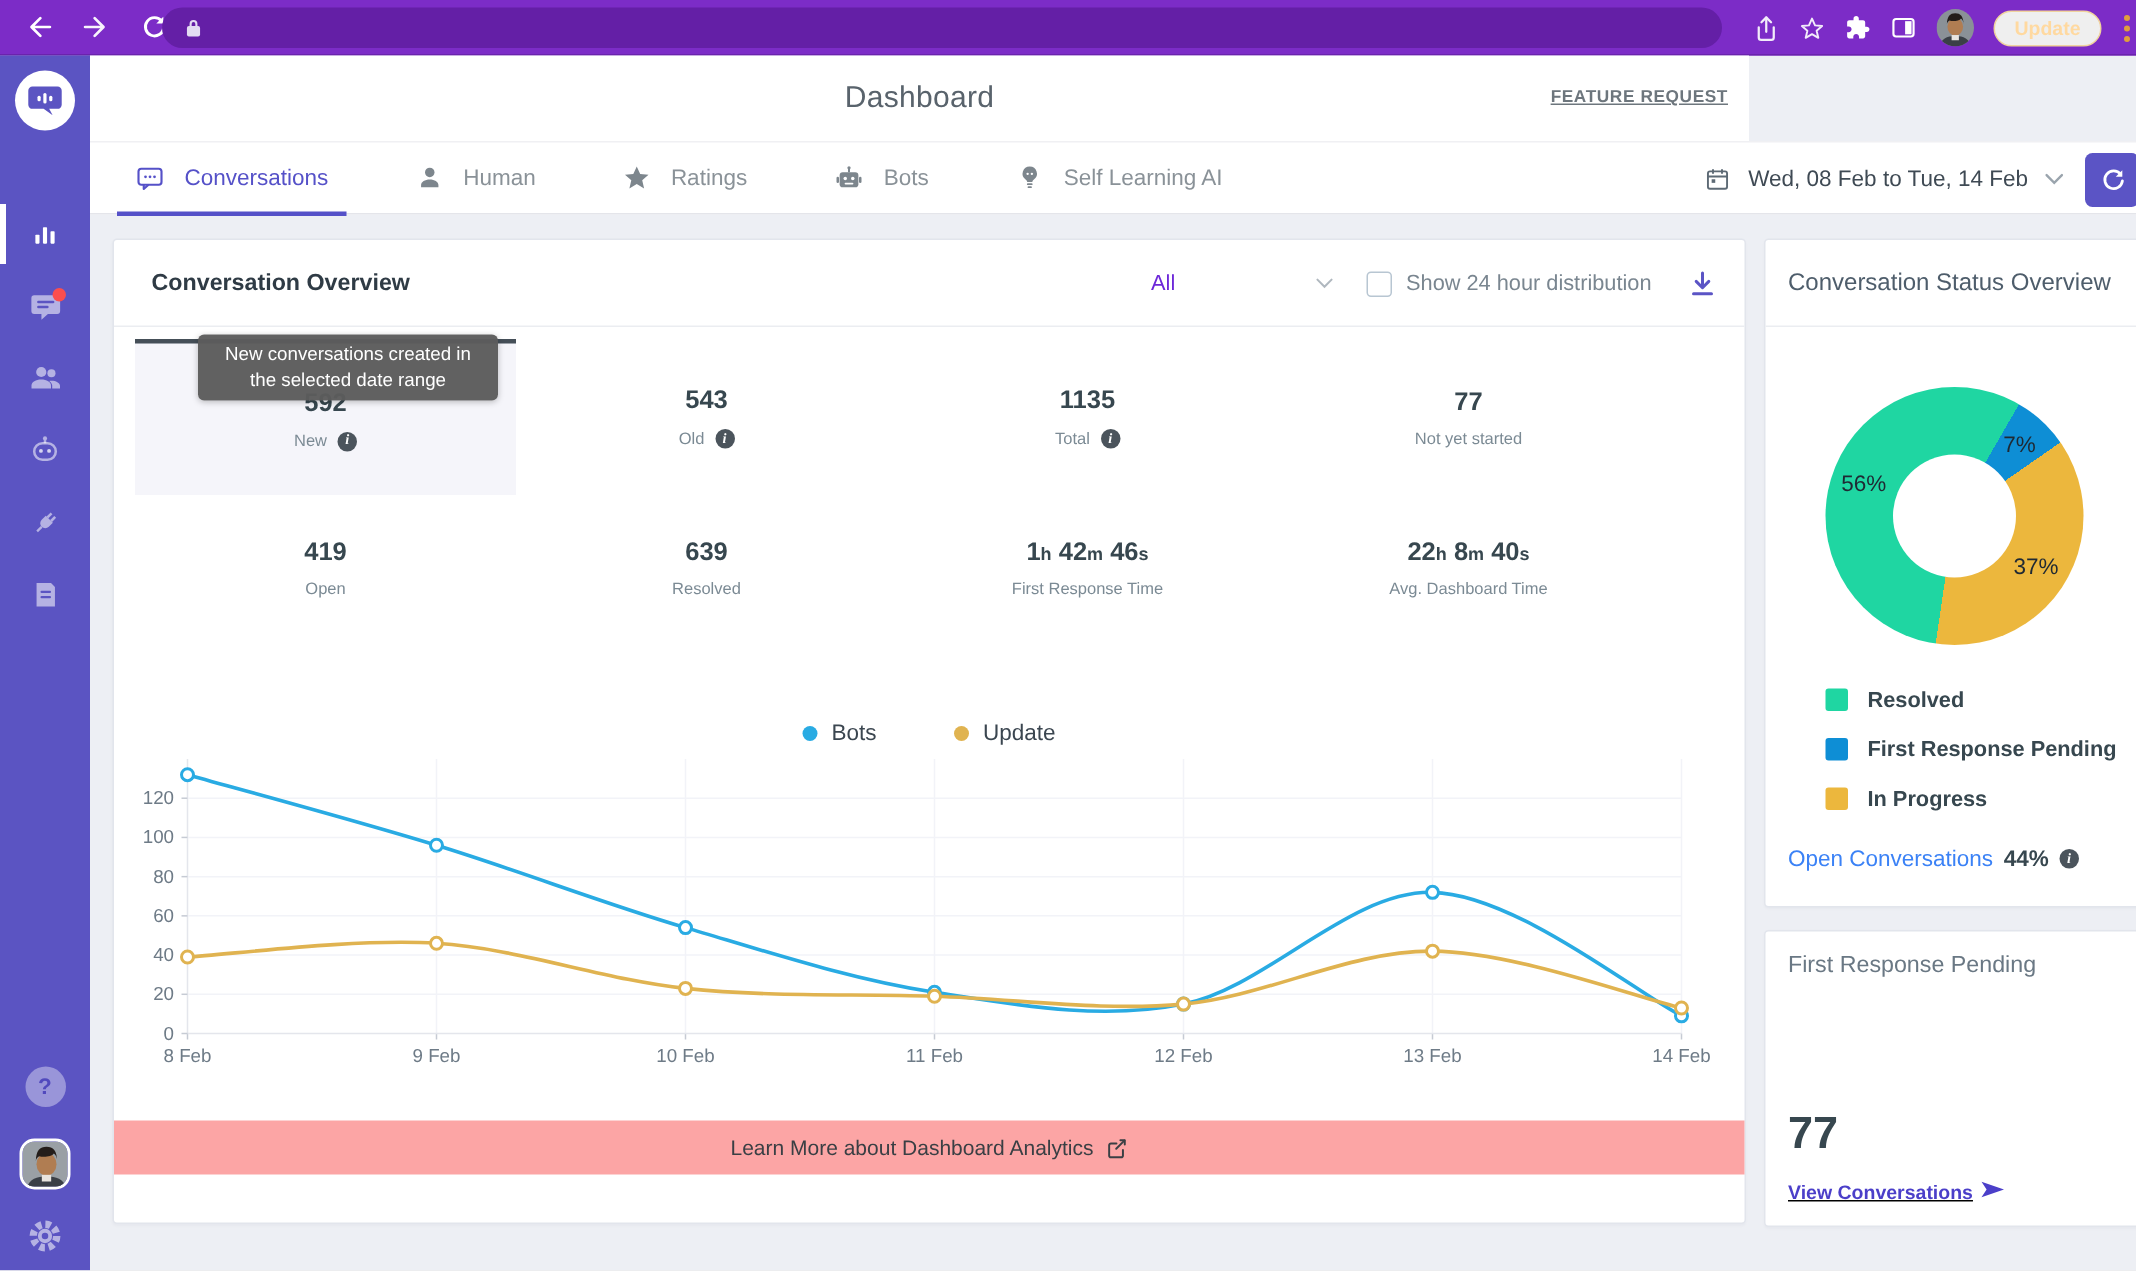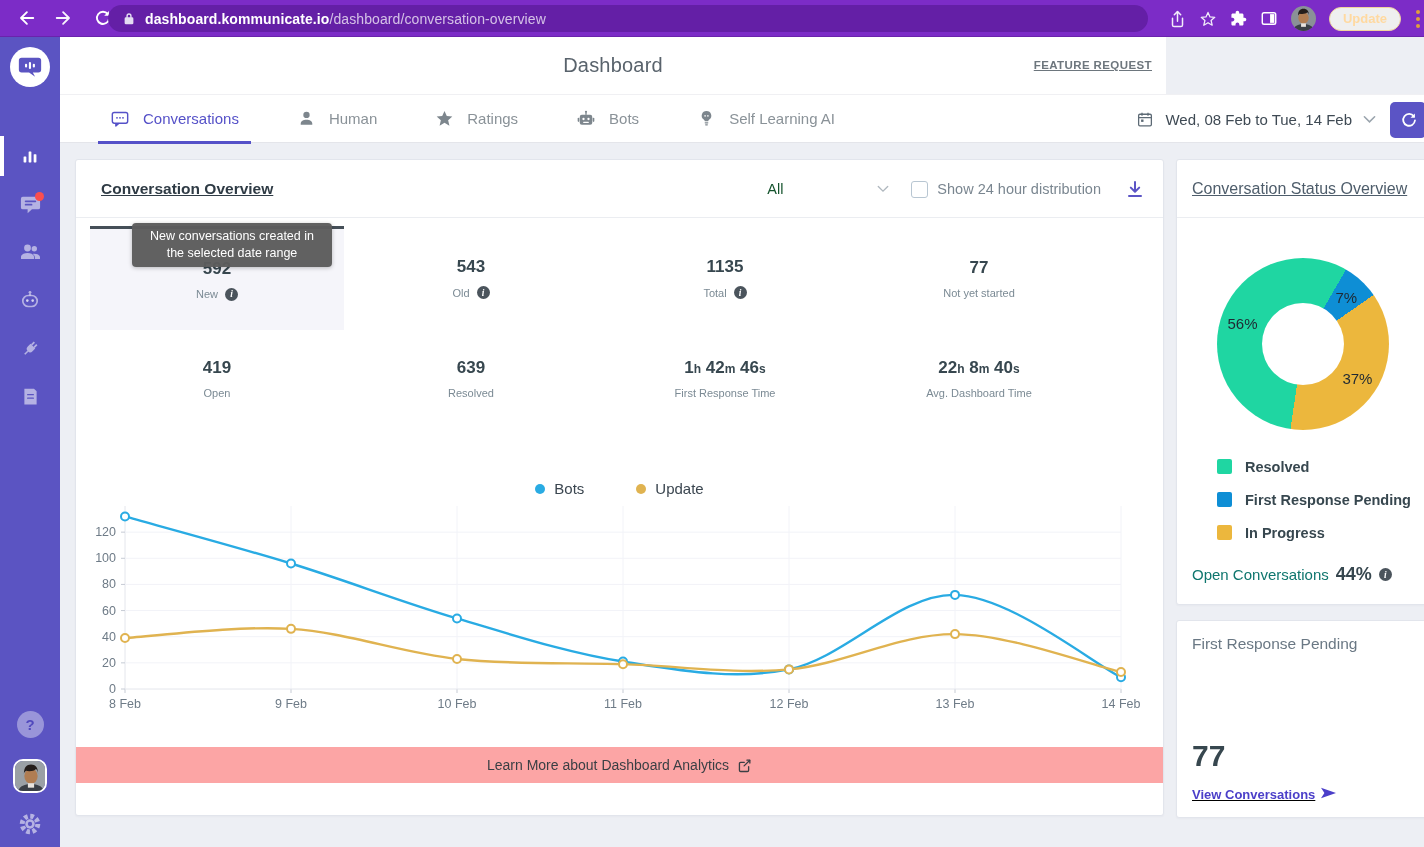--- a/index.html
+++ b/index.html
@@ -42,40 +42,40 @@
   
   .appheader { position:absolute; left:60px; top:37px; width:1106px; height:57px; background:#fff; }
   .page-title { position:absolute; left:0; right:0; top:17px; text-align:center; font-size:20px;
                 color:#59636c; font-weight:500; letter-spacing:.2px; }
   .feature-request { position:absolute; right:14px; top:22px; font-size:11.5px; font-weight:600;
                      letter-spacing:.4px; color:#6d767d; text-decoration:underline; cursor:pointer; }
 
   
   .tabbar { position:absolute; left:60px; top:94px; width:1364px; height:49px; background:#fff;
             border-top:1px solid #f0f0f3; border-bottom:1px solid #e4e5ea; display:flex;
-            align-items:center; padding-left:38px; }
+            align-items:center; padding-left:18px; }
   .tab { position:relative; height:49px; display:flex; align-items:center; gap:13px;
          padding:0 12px; margin-right:34px; cursor:pointer; }
   .tab .tab-label { font-size:15px; color:#8a9298; }
   .tab.active .tab-label { color:#5551c8; font-weight:500; }
   .tab.active::after { content:""; position:absolute; left:0; right:0; bottom:-1px; height:3px; background:#5551c8; }
   .date-group { position:absolute; right:48px; top:0; height:49px; display:flex; align-items:center; gap:11px; cursor:pointer; }
   .date-label { font-size:15px; color:#3f4a54; }
   .refresh-btn { position:absolute; right:-2px; top:7px; width:36px; height:36px; background:#5b54c5;
                  border:none; border-radius:5px; display:flex; align-items:center; justify-content:center; cursor:pointer; }
 
   
   .panel { position:absolute; background:#fff; border:1px solid #e2e5ec; border-radius:3px;
            box-shadow:0 1px 2px rgba(30,40,60,.03); }
   .main-panel { left:75px; top:159px; width:1089px; height:657px; }
   .panel-head { position:relative; height:58px; border-bottom:1px solid #ebedf1; display:flex; align-items:center; }
-  .panel-title { margin-left:25px; font-size:15.5px; font-weight:bold; color:#2f3b45;text-decoration:underline; }
+  .panel-title { margin-left:25px; font-size:15.5px; font-weight:bold; color:#2f3b45; }
   .head-controls { position:absolute; right:16px; top:0; height:58px; display:flex; align-items:center; gap:22px; }
   .all-select { width:122px; display:flex; align-items:center; justify-content:space-between; cursor:pointer; }
-  .all-select span { font-size:14.5px; color:#14532d; }
+  .all-select span { font-size:14.5px; color:#6d28d9; }
   .cb-group { display:flex; align-items:center; gap:9px; cursor:pointer; }
   .checkbox { width:17px; height:17px; border:1px solid #b8c6d2; border-radius:3px; background:#fff; }
   .cb-label { font-size:14.5px; color:#7a8690; }
   .dl-btn { background:none; border:none; cursor:pointer; padding:2px; }
 
   
   .stats-grid { position:absolute; left:14px; top:66px; width:1016px;
                 display:grid; grid-template-columns:repeat(4,254px); grid-template-rows:104px 96px; }
   .stat-cell { display:flex; flex-direction:column; align-items:center; justify-content:center; gap:9px; }
   .stat-cell.hl { background:#f5f5fa; border-top:3px solid #454f58; }
@@ -106,22 +106,22 @@
   .status-panel { left:1176px; top:159px; width:256px; height:446px; }
   .donut-wrap { position:absolute; left:40px; top:98px; width:172px; height:172px; }
   #donut { width:172px; height:172px; border-radius:50%; }
   .hole { position:absolute; left:45px; top:45px; width:82px; height:82px; border-radius:50%; background:#fff; }
   .donut-label { position:absolute; transform:translate(-50%,-50%); font-size:15px; color:#1f2933; }
   #status-legend { position:absolute; left:40px; top:290px; }
   .slegend-row { display:flex; align-items:center; gap:13px; height:33px; }
   .slegend-row .sq { width:15px; height:15px; border-radius:2px; display:inline-block; }
   .slegend-row .slbl { font-size:14.5px; font-weight:600; color:#37474f; }
   .open-line { position:absolute; left:15px; top:404px; display:flex; align-items:center; gap:7px; }
-  .open-line .open-text { font-size:15px; color:#0f766e; }
-  .open-line .open-val { font-size:18px; font-weight:bold; color:#37474f; }
+  .open-line .open-text { font-size:15px; color:#3b82f6; }
+  .open-line .open-val { font-size:15px; font-weight:bold; color:#37474f; }
 
   .pending-panel { left:1176px; top:620px; width:256px; height:198px; }
   .pending-title { position:absolute; left:15px; top:14px; font-size:15.5px; color:#6a7884; }
   .pending-value { position:absolute; left:15px; top:118px; font-size:30px; font-weight:bold; color:#37474f; }
   .view-link { position:absolute; left:15px; top:166px; display:flex; align-items:flex-start; gap:5px; cursor:pointer;text-decoration:underline; }
   .view-link span { font-size:13px; font-weight:bold; color:#4b3fc9; }
 </style>
 </head>
 <body>
 
@@ -146,21 +146,20 @@
           </svg>
       </div>
     </div>
     <div class="url-pill">
       <span>
         <svg width="14" height="15" viewBox="0 0 16 17">
             <rect x="3" y="7.2" width="10" height="8" rx="1.5" fill="#e3dcf2"></rect>
             <path d="M5 8V5.6a3 3 0 0 1 6 0V8H9.4V5.6a1.4 1.4 0 1 0-2.8 0V8z" fill="#e3dcf2"></path>
           </svg>
       </span>
-      <span class="url-text"><span>dashboard.kommunicate.io</span><span class="url-path">/dashboard/conversation-overview</span></span>
     </div>
     <div class="chrome-right">
       <span>
         <svg width="17" height="18" viewBox="0 0 16 18">
             <g stroke="#f2ecfa" stroke-width="1.5" fill="none" stroke-linecap="round" stroke-linejoin="round">
               <path d="M8 1.8v9.4"></path>
               <path d="M4.8 4.8L8 1.6l3.2 3.2"></path>
               <path d="M3 8.2v6.8a1.6 1.6 0 0 0 1.6 1.6h6.8A1.6 1.6 0 0 0 13 15V8.2"></path>
             </g>
           </svg>

